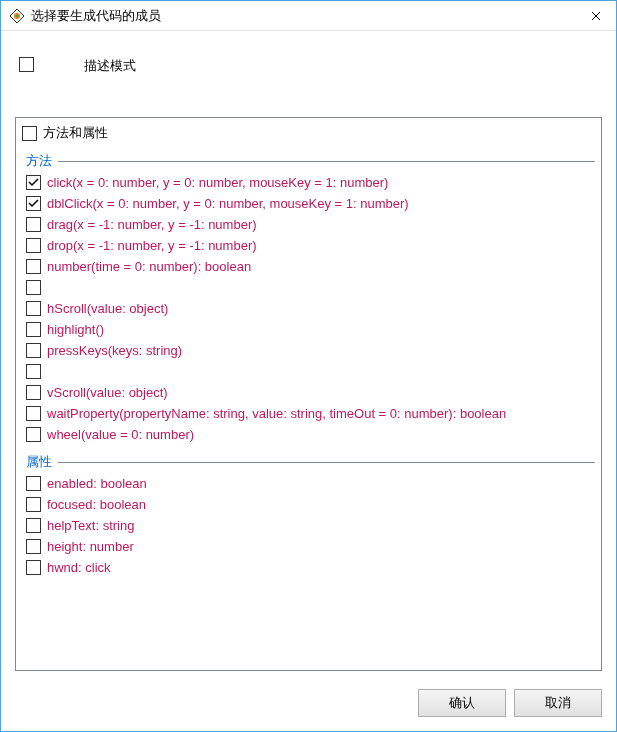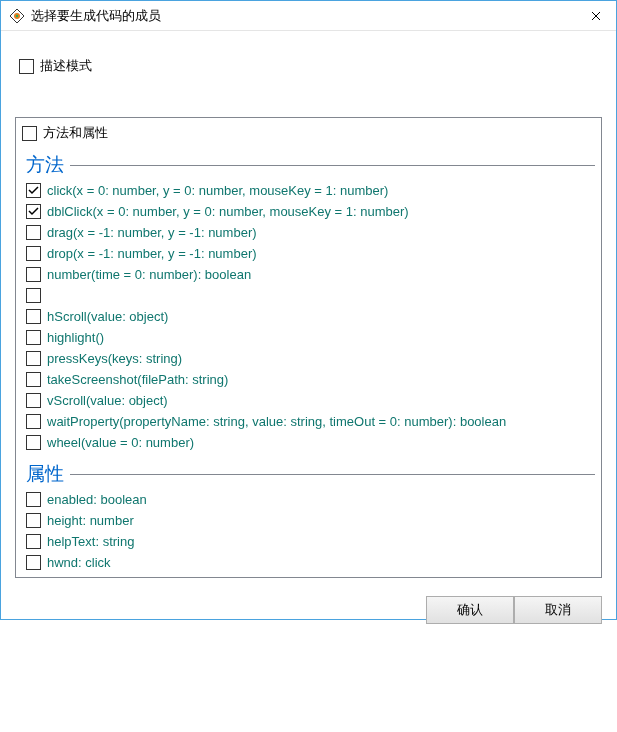--- a/index.html
+++ b/index.html
@@ -7,21 +7,21 @@
   font-family: "Microsoft YaHei", "Segoe UI", sans-serif;
   font-size: 13px;
   background: #fff;
   width: 617px;
   height: 732px;
   overflow: hidden;
 }
 .window {
   border: 1px solid #4aa3df;
   width: 617px;
-  height: 620px;
+  height: 732px;
   display: flex;
   flex-direction: column;
 }
 .titlebar {
   height: 30px;
   display: flex;
   align-items: center;
   padding: 0 8px;
   border-bottom: 1px solid #e5e5e5;
 }
@@ -47,22 +47,23 @@
   margin-right: -8px;
 }
 .client {
   flex: 1;
   display: flex;
   flex-direction: column;
   padding: 12px 14px 14px 14px;
 }
 .desc-row {
   display: flex;
-  align-items: center;
+  align-items: flex-start;
   margin: 14px 0 18px 4px;
+  gap: 44px;
 }
 .cb {
   width: 15px;
   height: 15px;
   border: 1px solid #333;
   background: #fff;
   display: inline-flex;
   align-items: center;
   justify-content: center;
   margin-right: 6px;
@@ -85,43 +86,44 @@
 .root-item {
   display: flex;
   align-items: center;
   padding: 2px 4px;
 }
 .group {
   padding: 4px 4px 0 8px;
 }
 .group-header {
   color: #0066cc;
-  font-size: 19px;
+  font-size: 13px;
   display: flex;
   align-items: center;
   padding: 4px 0 2px 0;
 }
 .group-header .label { margin-right: 6px; white-space: nowrap; }
 .group-header .rule {
   flex: 1;
   height: 1px;
   background: #828790;
 }
 .item {
   display: flex;
   align-items: center;
   padding: 3px 0;
 }
 .item .lbl {
   white-space: nowrap;
-  color: #0f766e;
+  color: #be185d;
 }
 .buttons {
   display: flex;
   justify-content: flex-end;
+  gap: 8px;
   padding-top: 18px;
 }
 .btn {
   min-width: 88px;
   height: 28px;
   border: 1px solid #adadad;
   background: linear-gradient(#f5f5f5, #e1e1e1);
   cursor: pointer;
   font-family: inherit;
   font-size: 13px;
@@ -206,21 +208,20 @@
             <div class="item">
               <span class="cb"></span>
               <span class="lbl">highlight()</span>
             </div>
             <div class="item">
               <span class="cb"></span>
               <span class="lbl">pressKeys(keys: string)</span>
             </div>
             <div class="item">
               <span class="cb"></span>
-              <span class="lbl">takeScreenshot(filePath: string)</span>
             </div>
             <div class="item">
               <span class="cb"></span>
               <span class="lbl">vScroll(value: object)</span>
             </div>
             <div class="item">
               <span class="cb"></span>
               <span class="lbl">waitProperty(propertyName: string, value: string, timeOut = 0: number): boolean</span>
             </div>
             <div class="item">
@@ -232,25 +233,29 @@
             <div class="group-header">
               <span class="label">属性</span>
               <span class="rule"></span>
             </div>
             <div class="item">
               <span class="cb"></span>
               <span class="lbl">enabled: boolean</span>
             </div>
             <div class="item">
               <span class="cb"></span>
+              <span class="lbl">focused: boolean</span>
+            </div>
+            <div class="item">
+              <span class="cb"></span>
+              <span class="lbl">helpText: string</span>
+            </div>
+            <div class="item">
+              <span class="cb"></span>
               <span class="lbl">height: number</span>
-            </div>
-            <div class="item">
-              <span class="cb"></span>
-              <span class="lbl">helpText: string</span>
             </div>
             <div class="item">
               <span class="cb"></span>
               <span class="lbl">hwnd: click</span>
             </div>
           </div>
         </div>
     </div>
 
     <div class="buttons">

